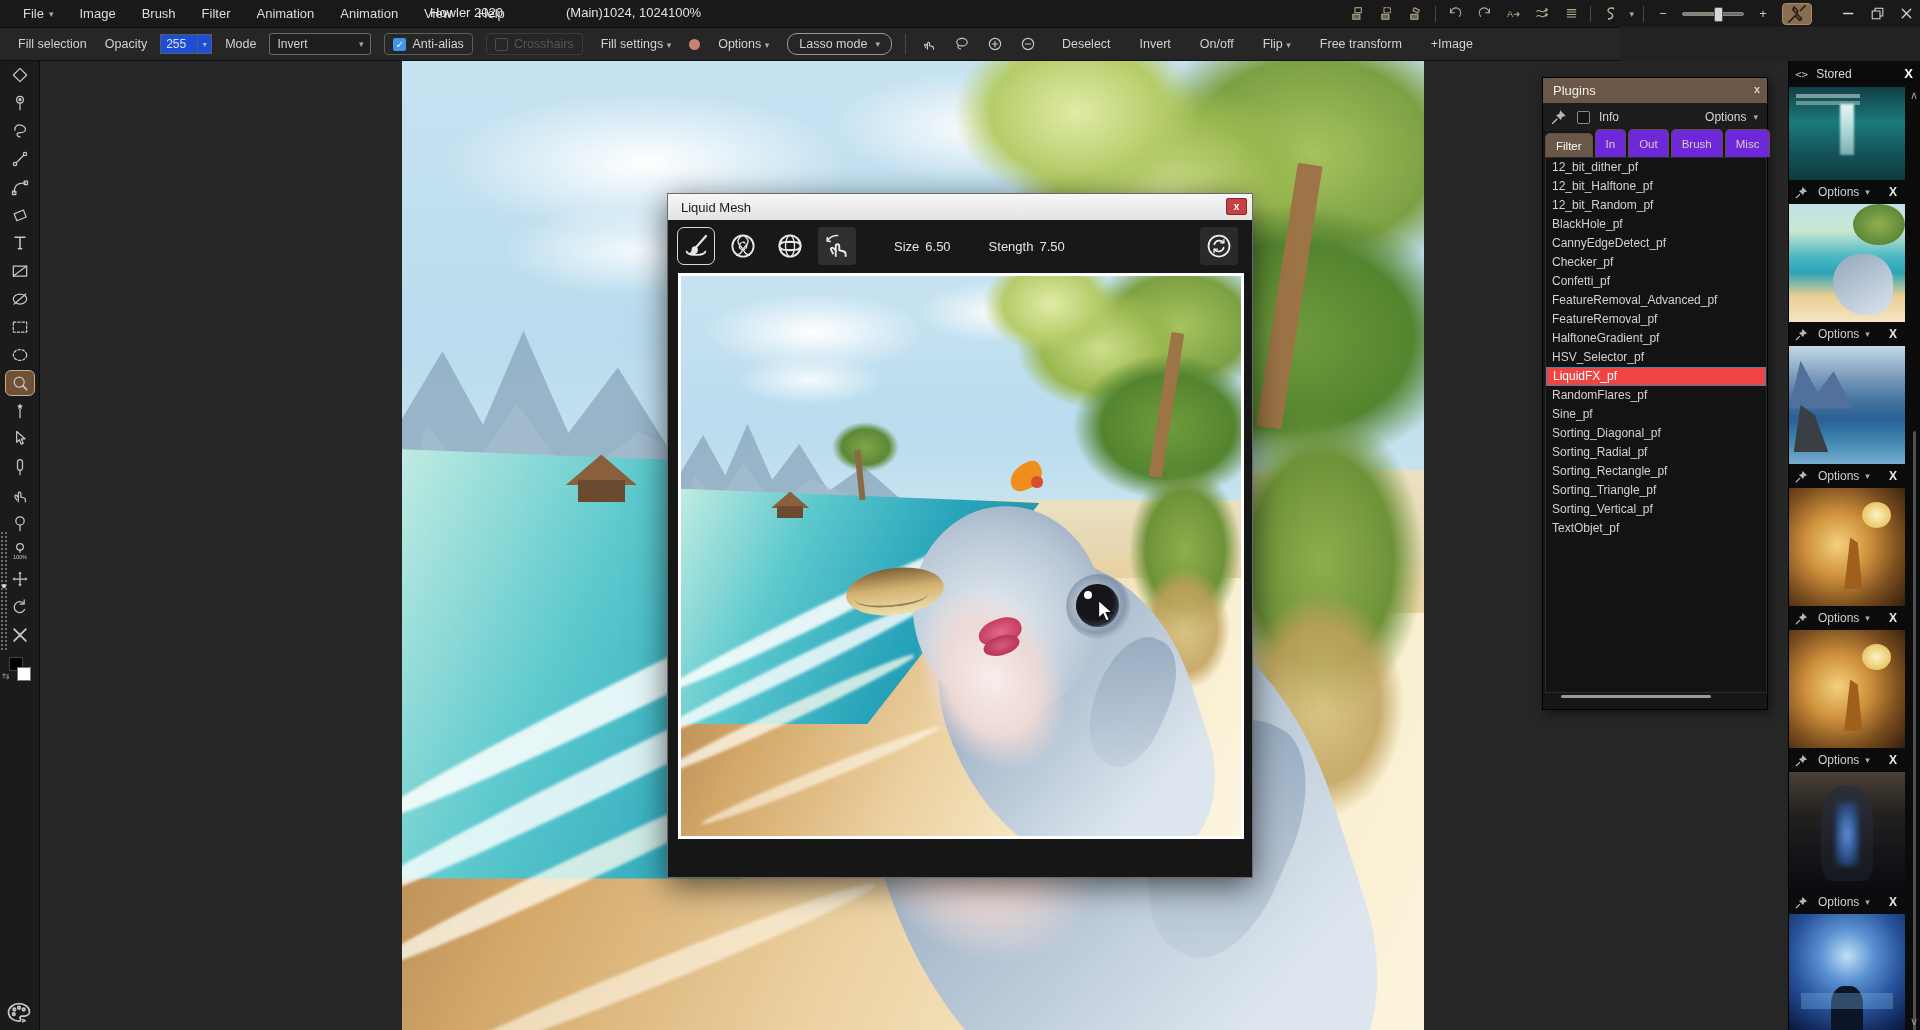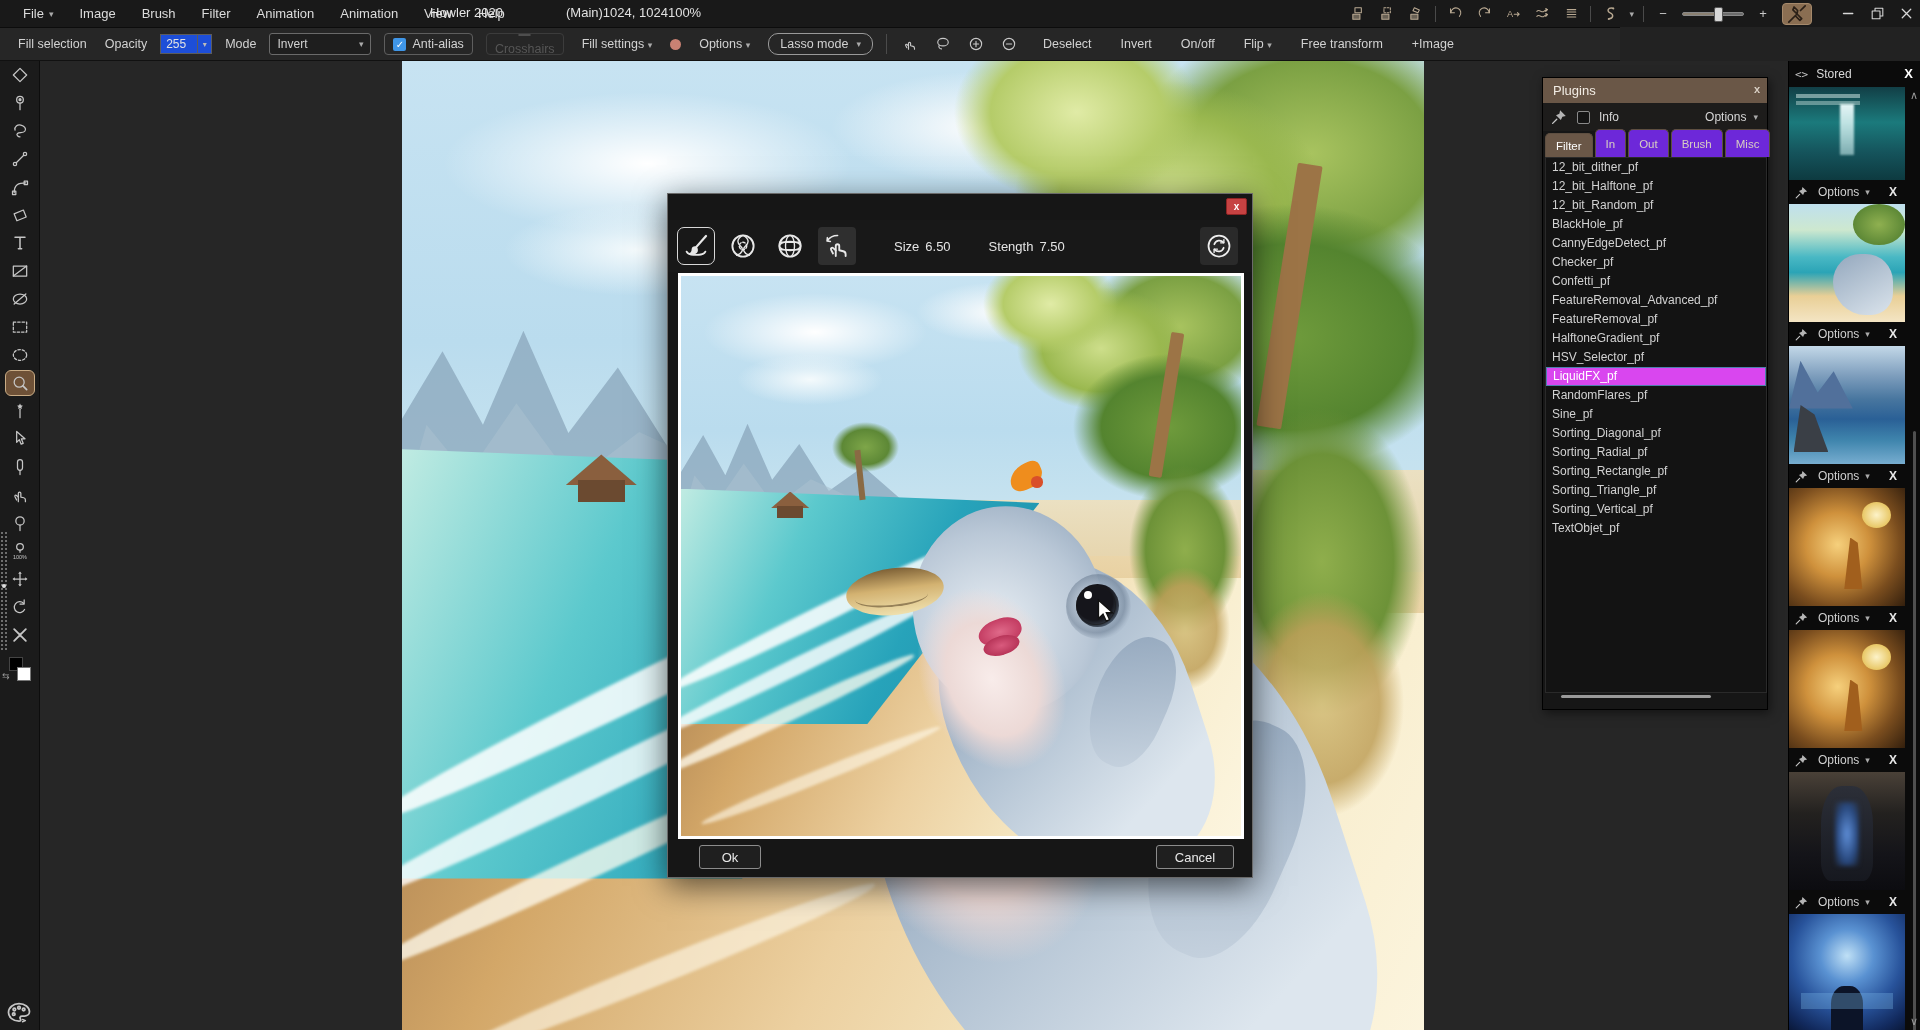--- a/index.html
+++ b/index.html
@@ -111,21 +111,21 @@
   .plg-pin svg{width:18px;height:18px;}
   .plg-check{width:13px;height:13px;border:1px solid #8a8a8a;border-radius:2px;margin-left:9px;background:#141414;}
   .plg-info-label{margin-left:9px;}
   .plg-options{position:absolute;right:9px;display:flex;gap:7px;align-items:center;}
   .plg-tabs{position:absolute;left:2px;top:55px;width:100%;height:24px;display:flex;gap:2px;align-items:flex-end;}
   .plg-tab{height:28px;padding:0 10px;background:#6d28d9;border:1px solid #5e4f41;border-bottom:none;
            border-radius:5px 5px 0 0;font-size:11.5px;color:#d8cec2;display:flex;align-items:center;}
   .plg-tab.active{background:#6a5747;color:#fff;height:24px;}
   .plg-list{position:absolute;left:2px;top:79px;width:222px;height:536px;background:#131313;border:1px solid #2a2a2a;overflow:hidden;}
   .plg-item{height:19px;line-height:19px;padding-left:6px;font-size:12px;color:#d2d2d2;white-space:nowrap;}
-  .plg-item.selected{background:#d946ef;border:1px solid #4f7fae;color:#fff;height:19px;line-height:17px;}
+  .plg-item.selected{background:#ef4444;border:1px solid #4f7fae;color:#fff;height:19px;line-height:17px;}
   .plg-hscroll{position:absolute;left:18px;bottom:11px;width:150px;height:3px;background:#9a9a9a;border-radius:2px;}
 
   
   .stored{position:absolute;left:1788px;top:61px;width:132px;height:969px;background:#0b0b0b;border-left:1px solid #000;}
   .st-header{position:absolute;left:0;top:0;width:100%;height:26px;display:flex;align-items:center;color:#dadada;font-size:12px;}
   .st-code{margin-left:6px;font-family:"DejaVu Sans Mono",monospace;font-size:11px;color:#c2c2c2;}
   .st-title{margin-left:8px;}
   .st-close{position:absolute;right:7px;top:5px;color:#fff;font-weight:bold;font-size:13px;}
   .st-rows{position:absolute;left:0;top:26px;width:116px;}
   .thumb{width:116px;position:relative;overflow:hidden;background:#222;}
@@ -309,21 +309,21 @@
     </span>
     <span>Mode</span>
     <span class="mode-select">
       <span>Invert</span>
       <span class="caret">▾</span>
     </span>
     <span class="chip">
       <span class="checkbox">✓</span>
       <span>Anti-alias</span>
     </span>
-    <span class="chip dim" style="border-color:#3c3c3c;flex-direction:column;">
+    <span class="chip dim" style="border-color:#3c3c3c;">
       <span class="checkbox off"></span>
       <span>Crosshairs</span>
     </span>
     <span class="tb-btn">
       <span>Fill settings</span> <span class="caret">▾</span>
     </span>
     <span class="color-dot"></span>
     <span class="tb-btn">
       <span>Options</span> <span class="caret">▾</span>
     </span>
@@ -588,20 +588,23 @@
           <path d="M12 4c-5 0-9 3.4-9 7.6 0 4.2 4 7.4 9 7.4 1.4 0 1.8-.9 1.2-1.8-.8-1.2-.2-2.6 1.4-2.6h2.2c2 0 4.2-1.4 4.2-3.6C21 7 17 4 12 4z"></path>
           <circle cx="8" cy="9" r="1.1"></circle>
           <circle cx="12" cy="7.5" r="1.1"></circle>
           <circle cx="16" cy="9" r="1.1"></circle>
           <circle cx="7.5" cy="13" r="1.1"></circle>
           <path d="M15 17.5l2.5 1-2.5 1" stroke-width="1.2"></path>
         </svg></div>
     </div>
 
   <div class="dialog">
+    <div class="dlg-titlebar">
+      <span>Liquid Mesh</span>
+    </div>
     <div class="dlg-close">x</div>
     <div class="dlg-toolbar">
       <div class="dlg-tool sel">
           <svg viewBox="0 0 24 24" stroke="currentColor" fill="none" stroke-width="1.5" stroke-linecap="round" stroke-linejoin="round">
             <path d="M20 4l-7.5 8.5" stroke-width="1.8"></path>
             <path d="M12.5 12.5c-2-.8-4 .3-4 2.2 0 1.8-1 2.8-2.8 3 2.6 2 7.6 1.2 7.8-2.2.1-1.2-.2-2.3-1-3z" fill="currentColor" stroke="none"></path>
             <path d="M4.5 16.5c1.5 3.5 13.5 3.5 15 0"></path>
           </svg>
         </div>
       <div class="dlg-tool">
@@ -680,24 +683,20 @@
           <div style="position:absolute;left:70.6%;top:55%;width:7.6%;height:7.6%;border-radius:50%;background:radial-gradient(circle at 42% 40%,#15151b 0 52%,#2d333d 66%,#63788f 82%,rgba(0,0,0,0) 86%);"></div>
           <div style="position:absolute;left:72%;top:56.2%;width:1.4%;height:1.4%;border-radius:50%;background:#fff;"></div>
           <div style="position:absolute;left:53%;top:61.2%;width:7.8%;height:4.6%;background:radial-gradient(#e06a8a,#c23a60 75%);border-radius:55% 45% 50% 50%;transform:rotate(-16deg);"></div>
           <div style="position:absolute;left:54%;top:64.2%;width:6.6%;height:3.4%;background:radial-gradient(#d95a7d,#b53256 75%);border-radius:50%;transform:rotate(-16deg);"></div>
           <div class="cursor-circle"></div>
           <div class="cursor-arrow"><svg viewBox="0 0 24 24">
               <path d="M6 2v17l4.2-4.2 3 6.6 3-1.4-3-6.4H19z" fill="#fff" stroke="#111" stroke-width="1.2"></path>
             </svg></div>
         </div>
     </div>
-    <div class="dlg-buttons">
-      <div class="dlg-btn btn-ok">Ok</div>
-      <div class="dlg-btn btn-cancel">Cancel</div>
-    </div>
   </div>
 
   <div class="plugins">
     <div class="plg-titlebar">
       <span>Plugins</span>
     </div>
     <div class="plg-close">x</div>
     <div class="plg-info">
       <span class="plg-pin"><svg viewBox="0 0 24 24" stroke="currentColor" fill="none" stroke-width="1.5" stroke-linecap="round" stroke-linejoin="round">
             <path d="M13.5 3l7.5 7.5-4.5 1-2 4.5-6.5-6.5 4.5-2z" fill="currentColor" stroke="none" opacity=".9"></path>

